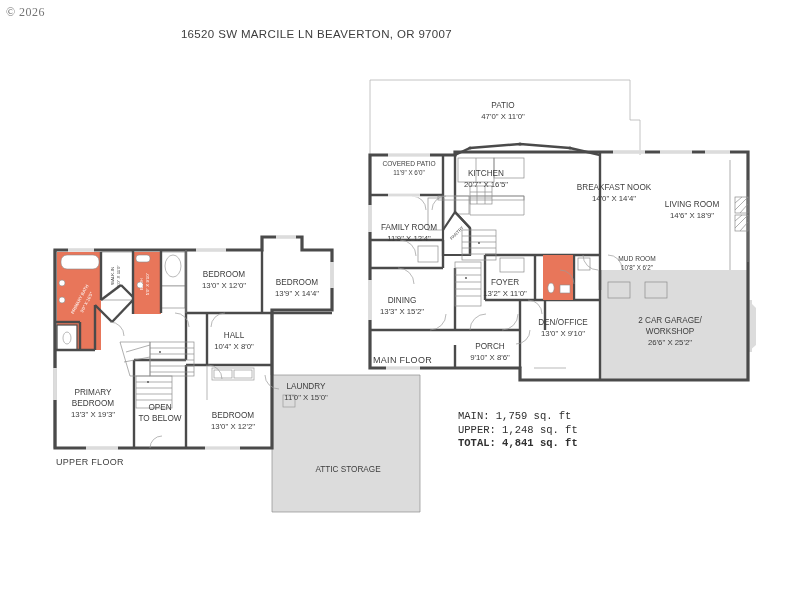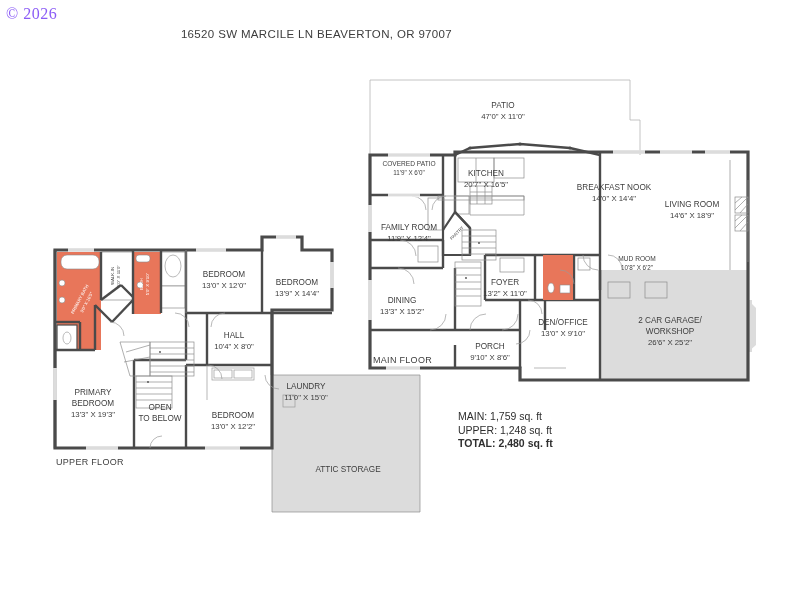--- a/index.html
+++ b/index.html
@@ -19,23 +19,23 @@
   #plan-root {
     position: absolute;
     inset: 0;
     width: 800px;
     height: 600px;
   }
   .watermark {
     position: absolute;
     left: 6px;
     top: 5px;
-    font-size: 16px;
+    font-size: 12px;
     letter-spacing: 0.5px;
-    color: #8b5cf6;
+    color: #737373;
     font-family: "Liberation Serif", serif;
     user-select: none;
   }
   .plan-title {
     position: absolute;
     top: 28px;
     left: 0;
     width: 633px;
     text-align: center;
     font-size: 11.5px;
@@ -53,20 +53,21 @@
     color: #6d6d6d;
     letter-spacing: 0.2px;
   }
   .sqft-block {
     position: absolute;
     left: 458px;
     top: 410px;
     font-size: 10.5px;
     line-height: 13.5px;
     color: #2f2f2f;
+    font-family: Liberation Mono, monospace;
   }
   .sqft-block .total { font-weight: bold; }
 
   svg { position: absolute; left: 0; top: 0; }
   svg text {
     font-family: "Liberation Sans", sans-serif;
     fill: #3d3d3d;
   }
   .rm { font-size: 8.2px; text-anchor: middle; }
   .rm-dim { font-size: 7.8px; text-anchor: middle; }
@@ -426,16 +427,16 @@
         <text class="rm-dim" x="670" y="345" fill="#4a4a4a">26'6" X 25'2"</text>
 
         <text class="floor-label" x="373" y="363">MAIN FLOOR</text>
       </g>
     </g>
   </svg>
 
   <div class="sqft-block">
     <div>MAIN: 1,759 sq. ft</div>
     <div>UPPER: 1,248 sq. ft</div>
-    <div class="total">TOTAL: 2,480 sq. ft</div>
+    <div class="total">TOTAL: 4,841 sq. ft</div>
   </div>
 
 </div>
 
 </body></html>

